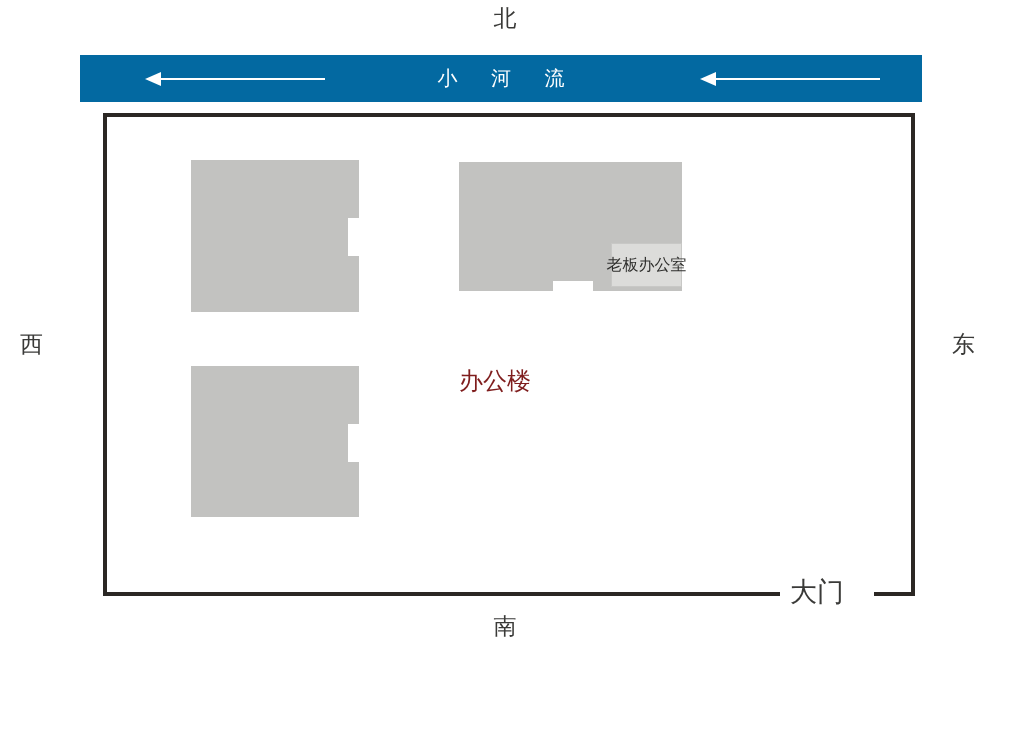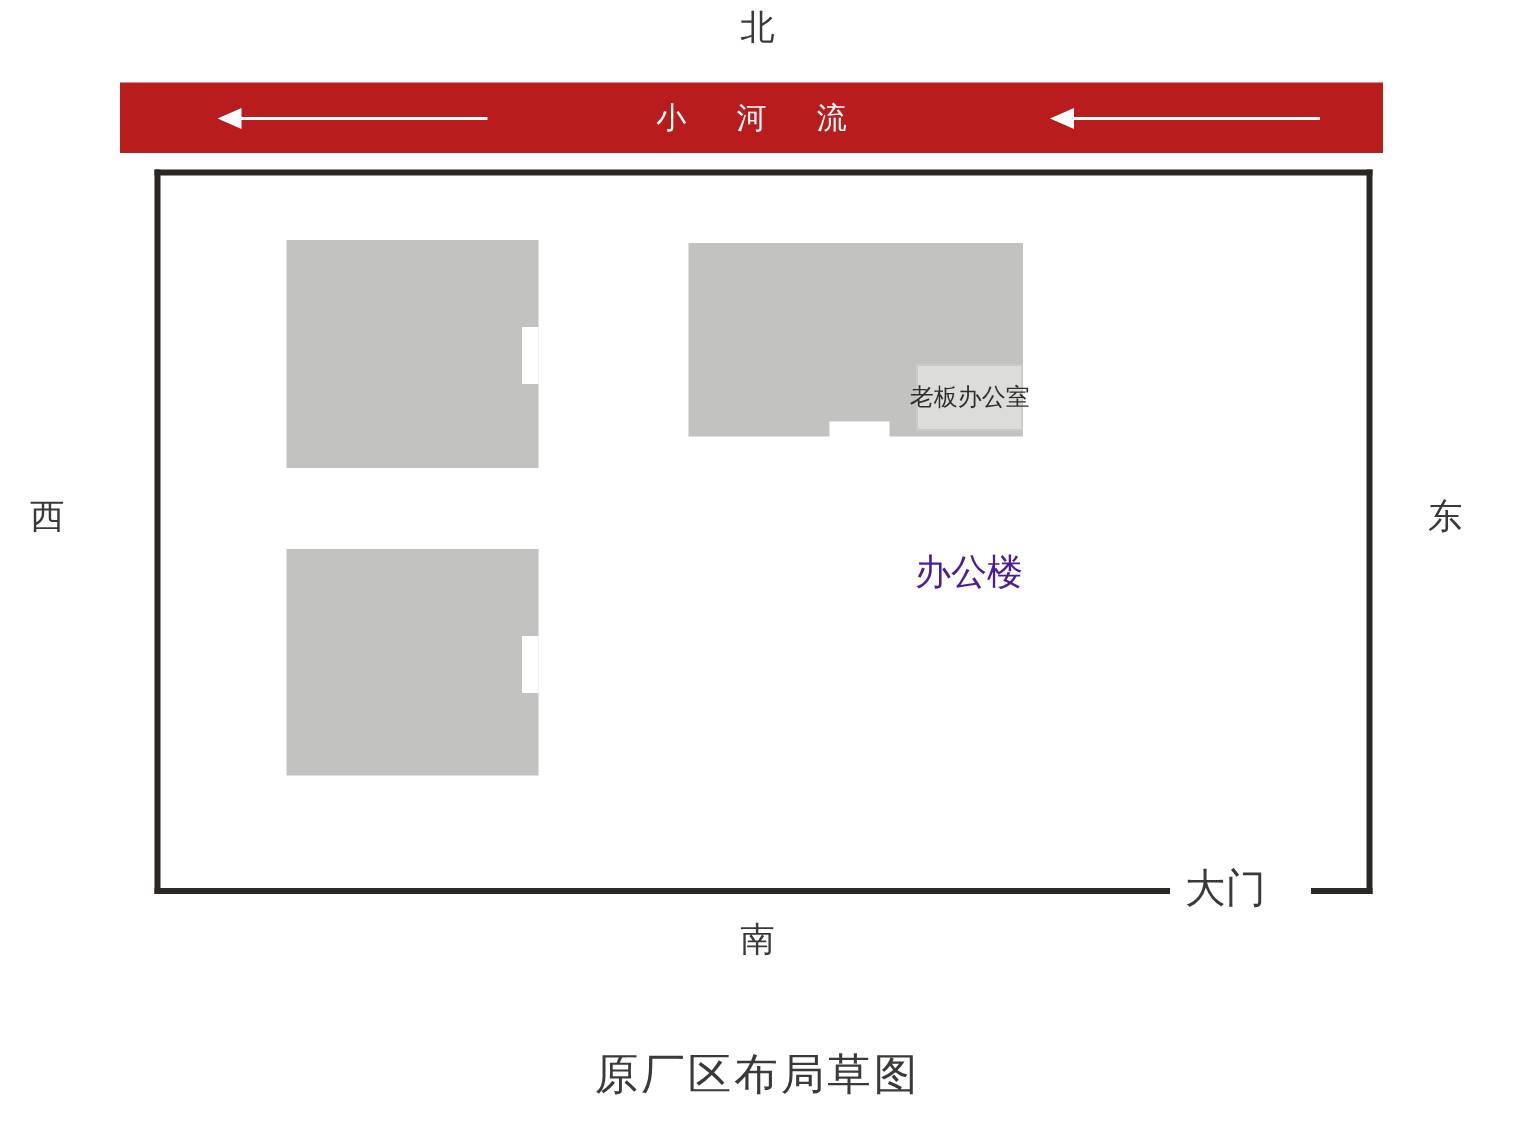--- a/index.html
+++ b/index.html
@@ -32,21 +32,21 @@
   #compass-west  { left: 20px; top: 333px; }
   #compass-east  { left: 952px; top: 333px; }
 
   
   #river {
     position: absolute;
     left: 80px;
     top: 55px;
     width: 842px;
     height: 47px;
-    background: #b91c1c;
+    background: #0369a1;
   }
   #river-label {
     position: absolute;
     left: 0;
     top: 0;
     width: 842px;
     height: 47px;
     display: flex;
     align-items: center;
     justify-content: center;
@@ -108,22 +108,22 @@
 
   
   .building {
     position: absolute;
     background: #c2c2c0;
   }
   .building-label {
     position: absolute;
     left: 0;
     width: 100%;
-    text-align: right;
-    color: #4c1d95;
+    text-align: left;
+    color: #7f1d1d;
     font-family: "Liberation Sans", sans-serif;
     white-space: nowrap;
   }
 
   #factory-1 { left: 191px; top: 160px; width: 168px; height: 152px; }
   #factory-1-label { top: 236px; font-size: 22px; }
   #factory-2 { left: 191px; top: 366px; width: 168px; height: 151px; }
 
   
   .door-notch {
@@ -219,15 +219,14 @@
 
   <div class="building" id="office">
     <div class="building-label" id="office-label">办公楼</div>
   </div>
   <div id="office-door"></div>
 
   <div id="boss-office">
     <span id="boss-office-label">老板办公室</span>
   </div>
 
-  <div id="diagram-title">原厂区布局草图</div>
 
 </div>
 
 </body></html>

